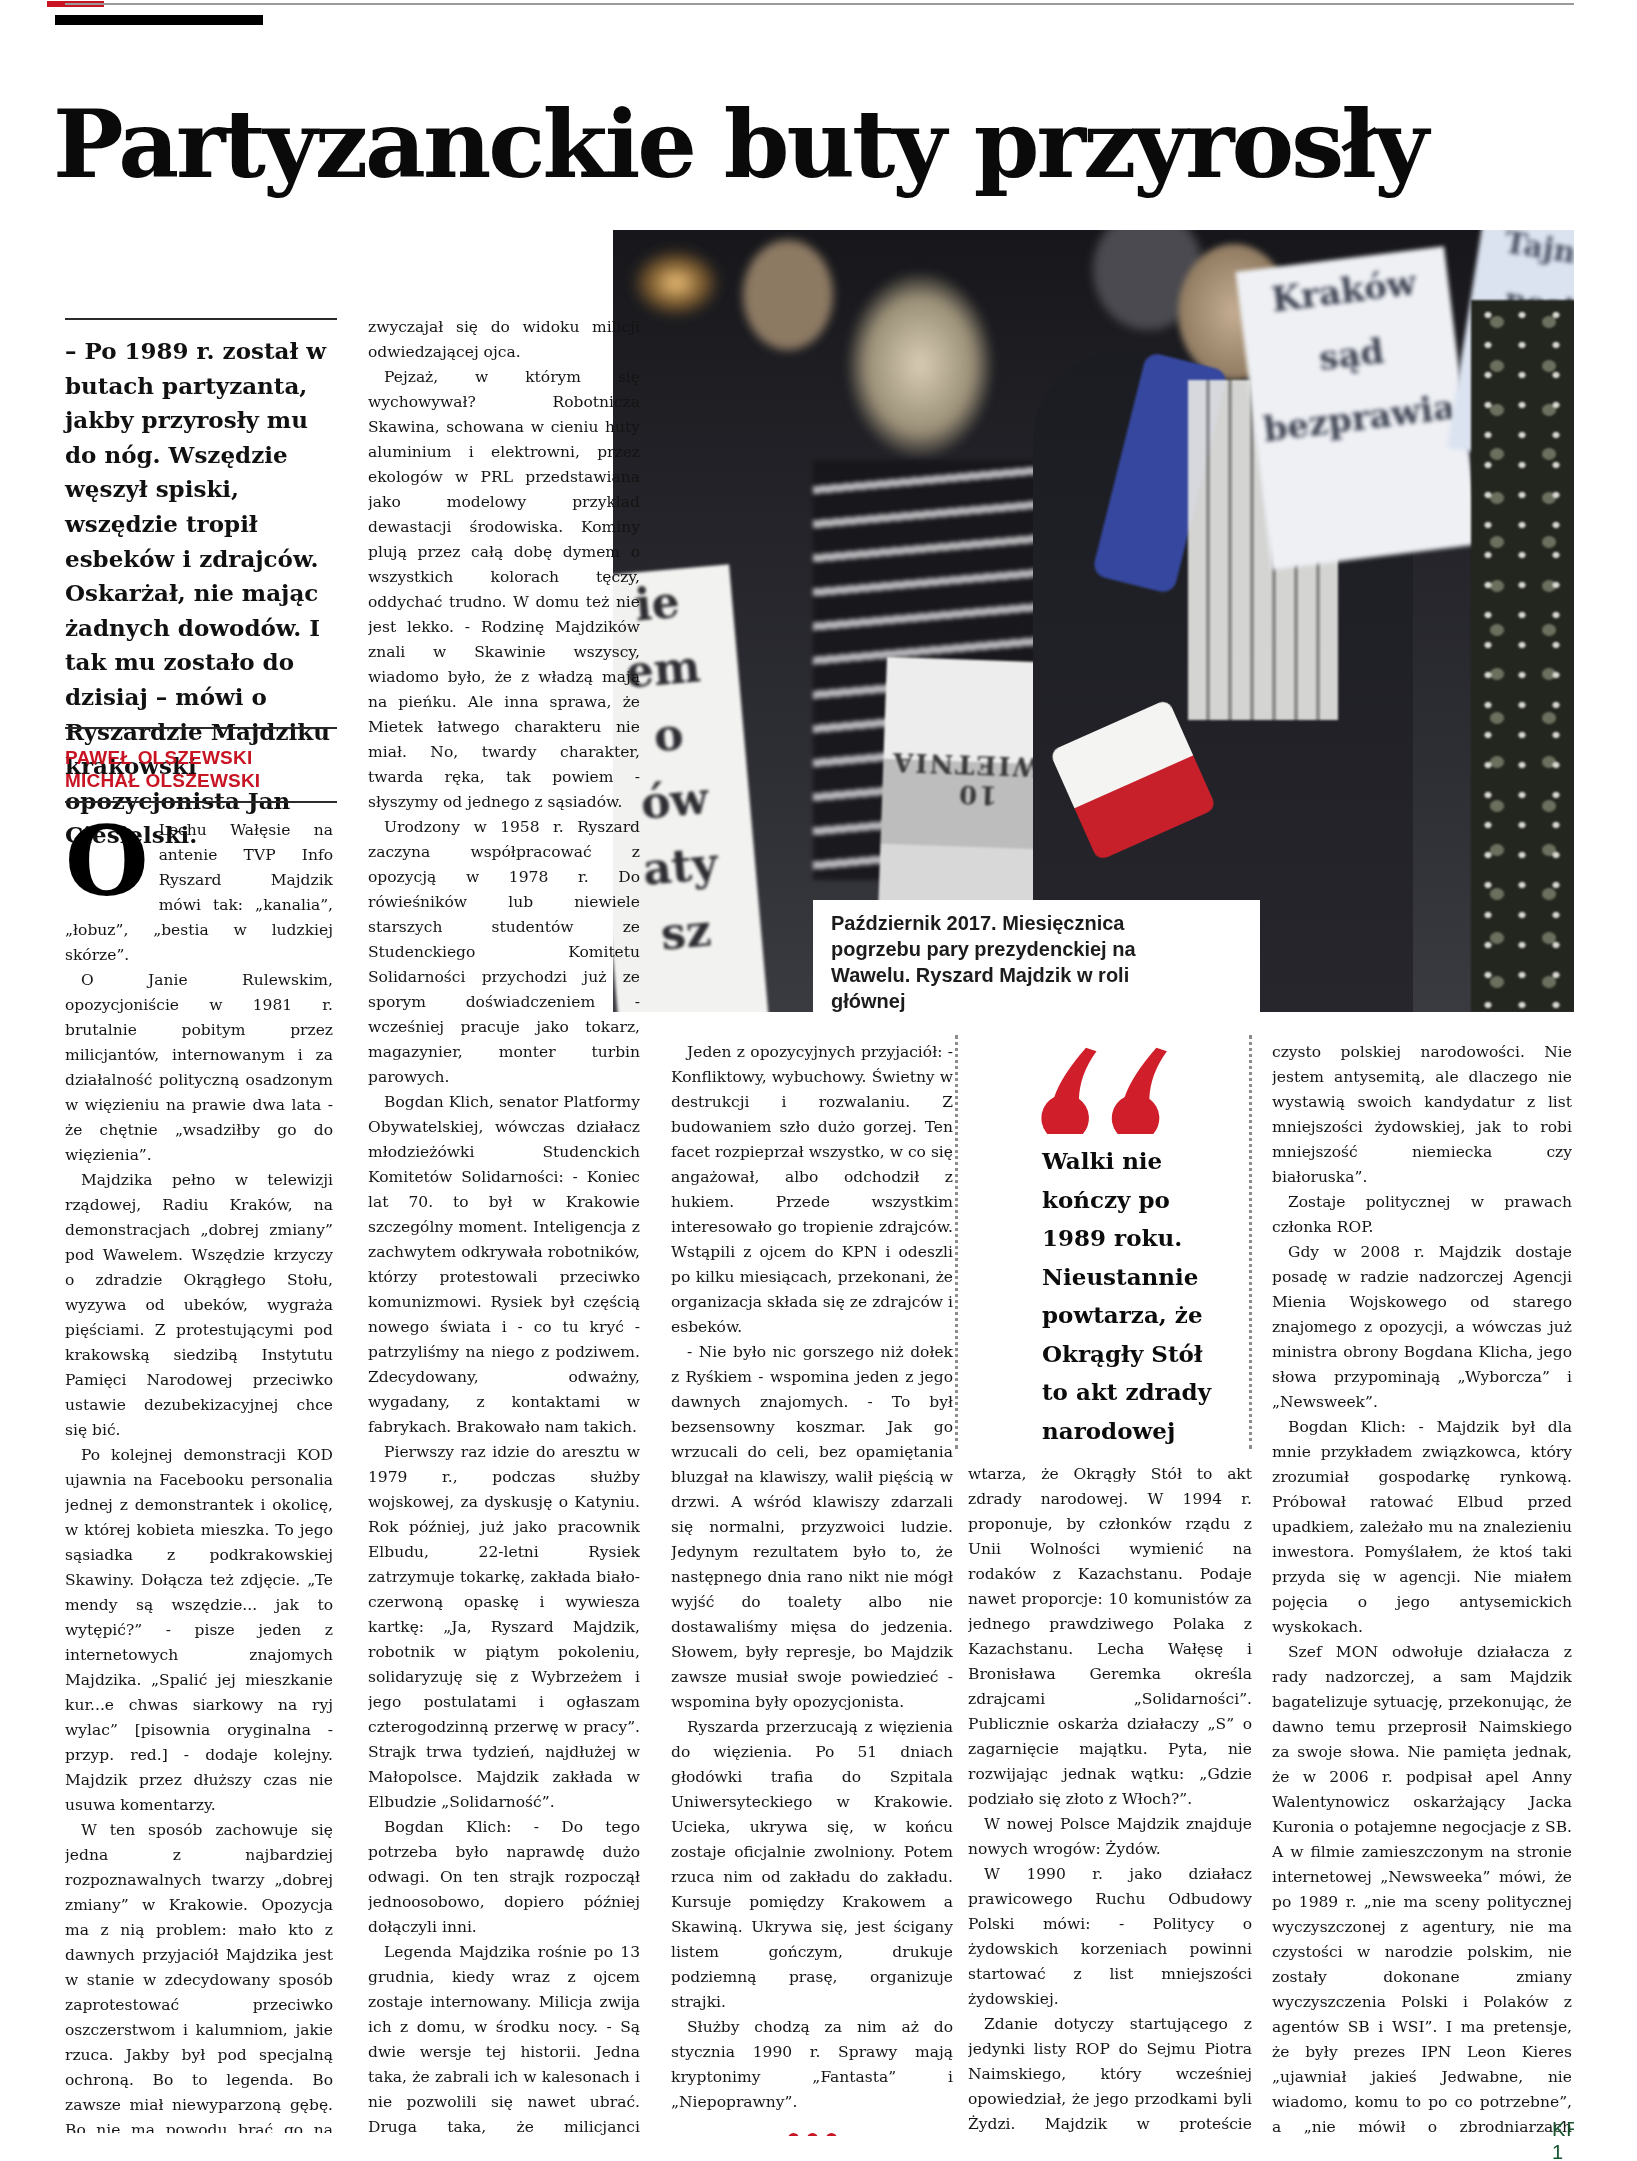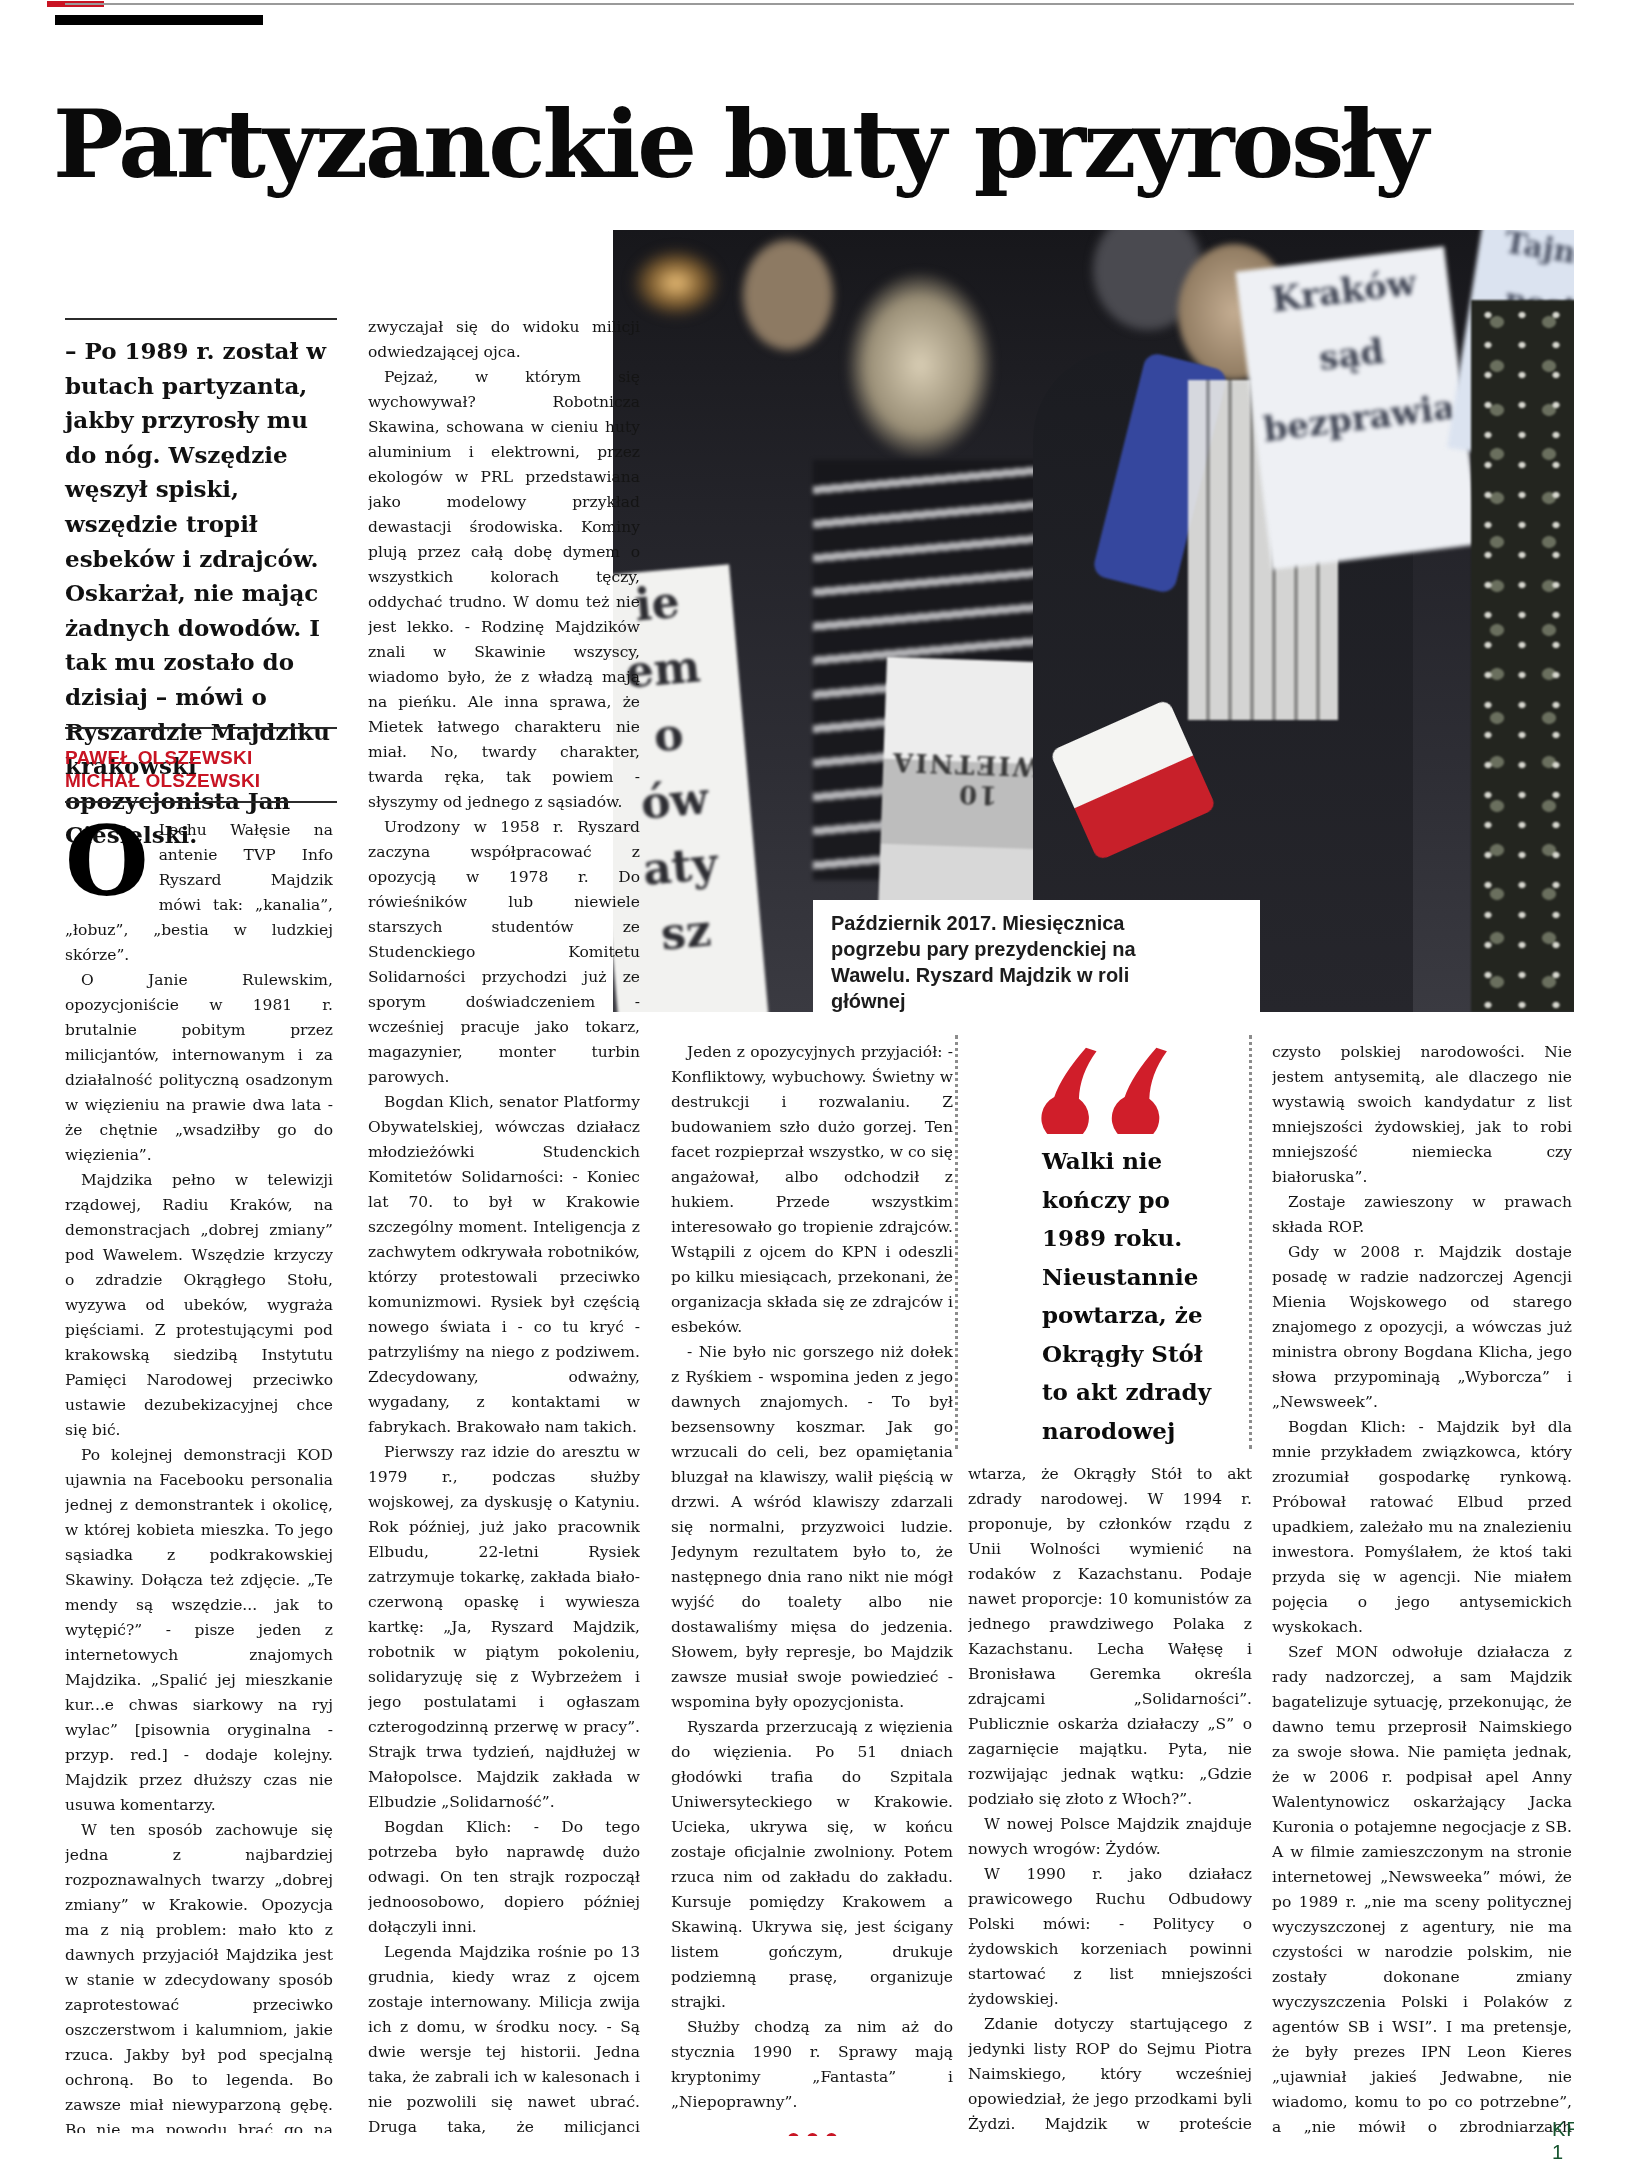--- a/index.html
+++ b/index.html
@@ -173,20 +173,20 @@
       <div class="dots"><i></i><i></i><i></i></div>
     </div>
   <div class="col" id="col4">
       <p class="">wtarza, że Okrągły Stół to akt zdrady narodowej. W 1994 r. proponuje, by członków rządu z Unii Wolności wymienić na rodaków z Kazachstanu. Podaje nawet proporcje: 10 komunistów za jednego prawdziwego Polaka z Kazachstanu. Lecha Wałęsę i Bronisława Geremka określa zdrajcami „Solidarności”. Publicznie oskarża działaczy „S” o zagarnięcie majątku. Pyta, nie rozwijając jednak wątku: „Gdzie podziało się złoto z Włoch?”.</p>
       <p class="ind">W nowej Polsce Majdzik znajduje nowych wrogów: Żydów.</p>
       <p class="ind">W 1990 r. jako działacz prawicowego Ruchu Odbudowy Polski mówi: - Politycy o żydowskich korzeniach powinni startować z list mniejszości żydowskiej.</p>
       <p class="ind">Zdanie dotyczy startującego z jedynki listy ROP do Sejmu Piotra Naimskiego, który wcześniej opowiedział, że jego przodkami byli Żydzi. Majdzik w proteście przeciwko wysokiej pozycji Naimskiego sam rezygnuje z kandydowania z listy ROP. Wydaje też oświadczenie, w którym pisze: „Nie będę uwiarygodniał osób związanych z masonerią, ludzi nie-</p>
     </div>
   <div class="col" id="col5">
       <p class="">czysto polskiej narodowości. Nie jestem antysemitą, ale dlaczego nie wystawią swoich kandydatur z list mniejszości żydowskiej, jak to robi mniejszość niemiecka czy białoruska”.</p>
-      <p class="ind">Zostaje zawieszony w prawach składa ROP.</p>
+      <p class="ind">Zostaje politycznej w prawach członka ROP.</p>
       <p class="ind">Gdy w 2008 r. Majdzik dostaje posadę w radzie nadzorczej Agencji Mienia Wojskowego od starego znajomego z opozycji, a wówczas już ministra obrony Bogdana Klicha, jego słowa przypominają „Wyborcza” i „Newsweek”.</p>
       <p class="ind">Bogdan Klich: - Majdzik był dla mnie przykładem związkowca, który zrozumiał gospodarkę rynkową. Próbował ratować Elbud przed upadkiem, zależało mu na znalezieniu inwestora. Pomyślałem, że ktoś taki przyda się w agencji. Nie miałem pojęcia o jego antysemickich wyskokach.</p>
       <p class="ind">Szef MON odwołuje działacza z rady nadzorczej, a sam Majdzik bagatelizuje sytuację, przekonując, że dawno temu przeprosił Naimskiego za swoje słowa. Nie pamięta jednak, że w 2006 r. podpisał apel Anny Walentynowicz oskarżający Jacka Kuronia o potajemne negocjacje z SB. A w filmie zamieszczonym na stronie internetowej „Newsweeka” mówi, że po 1989 r. „nie ma sceny politycznej wyczyszczonej z agentury, nie ma czystości w narodzie polskim, nie zostały dokonane zmiany wyczyszczenia Polski i Polaków z agentów SB i WSI”. I ma pretensje, że były prezes IPN Leon Kieres „ujawniał jakieś Jedwabne, nie wiadomo, komu to po co potrzebne”, a „nie mówił o zbrodniarzach wywodzących się z narodowości żydowskiej”.</p>
     </div>
 
   <div class="page-mark">KR 1</div>
 </div>
 
 </body></html>

